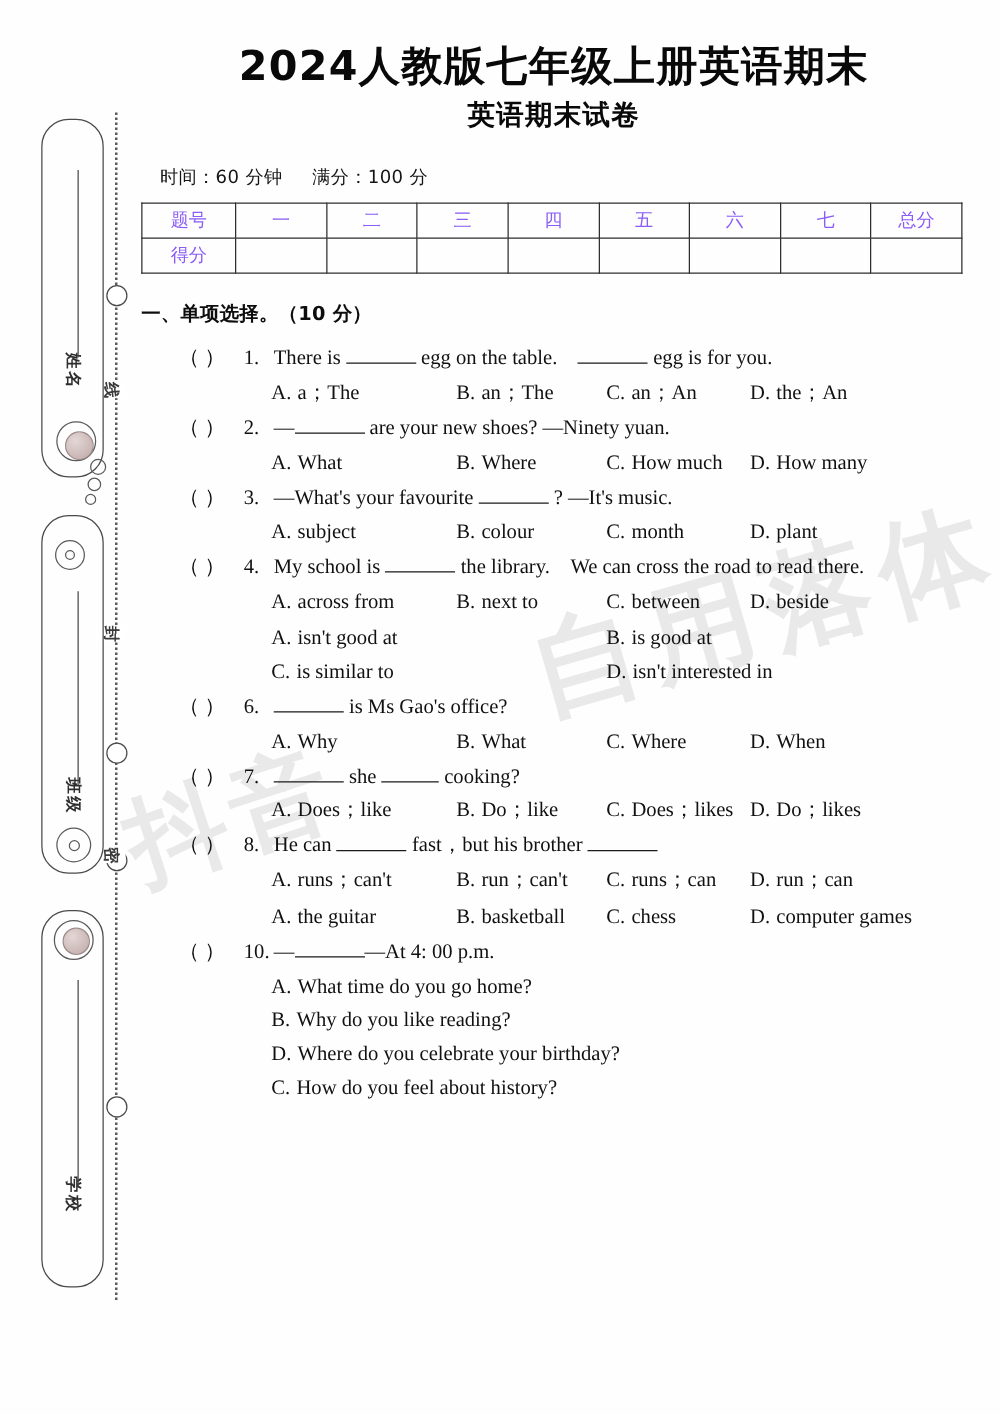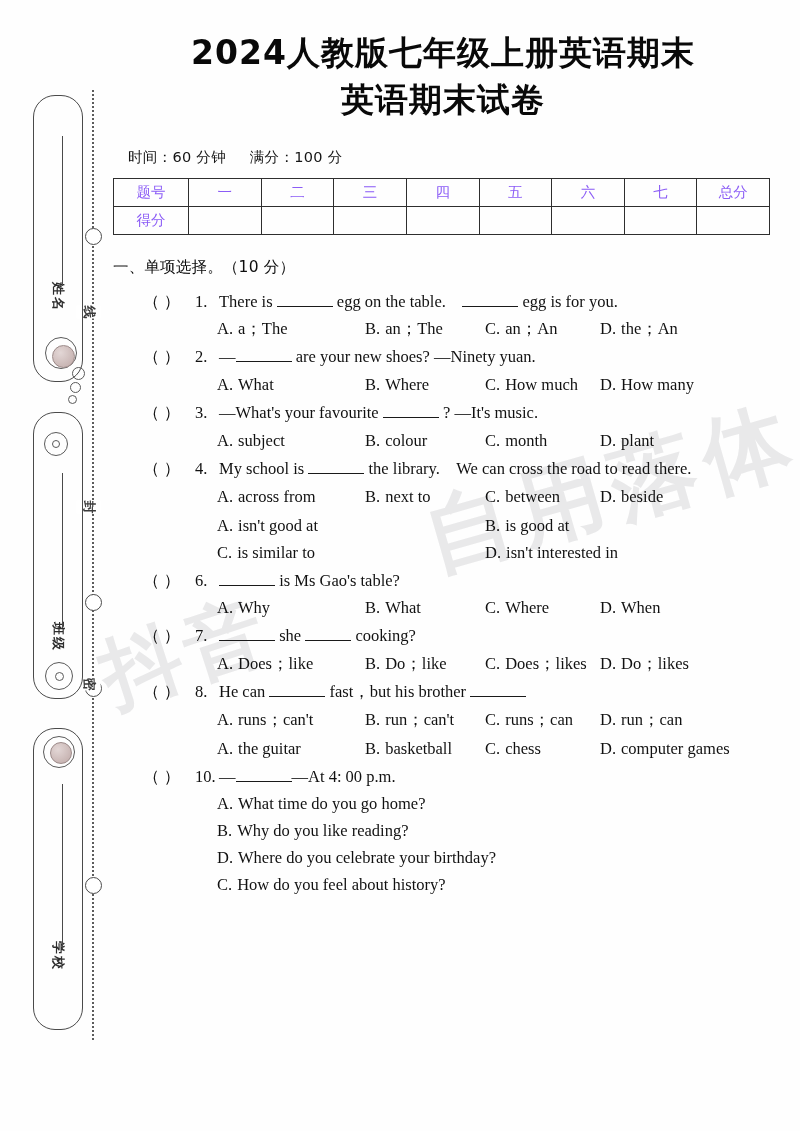--- a/index.html
+++ b/index.html
@@ -137,21 +137,21 @@
   }
   .doc-title-1, .doc-title-2 {
     font-family: "DejaVu Sans", sans-serif;
     font-weight: 700;
     font-size: 33px;
     letter-spacing: 1px;
     color: #090909;
     line-height: 1.42;
     white-space: nowrap;
   }
-  .doc-title-2 { font-size: 33px; }
+  .doc-title-2 { font-size: 22px; }
 
   .meta-line {
     margin-top: 24px;
     margin-left: 15px;
     font-family: "DejaVu Sans", sans-serif;
     font-size: 14.5px;
     color: #151515;
     letter-spacing: 0.3px;
   }
   .meta-line .gap { display: inline-block; width: 14px; }
@@ -172,21 +172,21 @@
     font-size: 14.5px;
     color: #8b5cf6;
   }
   table.score-table td.head-col { width: 72px; }
 
   
   .section-heading {
     margin-top: 22px;
     font-family: "DejaVu Sans", sans-serif;
     font-size: 15.5px;
-    font-weight: 400;
+    font-weight: 700;
     color: #0d0d0d;
     letter-spacing: 0.2px;
   }
 
   .q-list { margin-top: 11px; }
   .q-item { margin-bottom: 2px; }
 
   .q-stem {
     font-size: 16.5px;
     line-height: 1.62;
@@ -364,21 +364,21 @@
           <div class="opts opts-2">
             <span class="opt c0"><span class="lab">A.</span><span>isn't good at</span></span>
             <span class="opt c1"><span class="lab">B.</span><span>is good at</span></span>
           </div>
           <div class="opts opts-2">
             <span class="opt c0"><span class="lab">C.</span><span>is similar to</span></span>
             <span class="opt c1"><span class="lab">D.</span><span>isn't interested in</span></span>
           </div>
         </div>
         <div class="q-item">
-          <div class="q-stem"><span class="paren">（        ）</span><span class="q-num">6.</span><span class="blank blank-md"></span><span> is Ms Gao's table?</span></div>
+          <div class="q-stem"><span class="paren">（        ）</span><span class="q-num">6.</span><span class="blank blank-md"></span><span> is Ms Gao's office?</span></div>
           <div class="opts opts-4">
             <span class="opt c0"><span class="lab">A.</span><span>Why</span></span>
             <span class="opt c1"><span class="lab">B.</span><span>What</span></span>
             <span class="opt c2"><span class="lab">C.</span><span>Where</span></span>
             <span class="opt c3"><span class="lab">D.</span><span>When</span></span>
           </div>
         </div>
         <div class="q-item">
           <div class="q-stem"><span class="paren">（        ）</span><span class="q-num">7.</span><span class="blank blank-md"></span><span> she </span><span class="blank blank-sm"></span><span> cooking?</span></div>
           <div class="opts opts-4">

